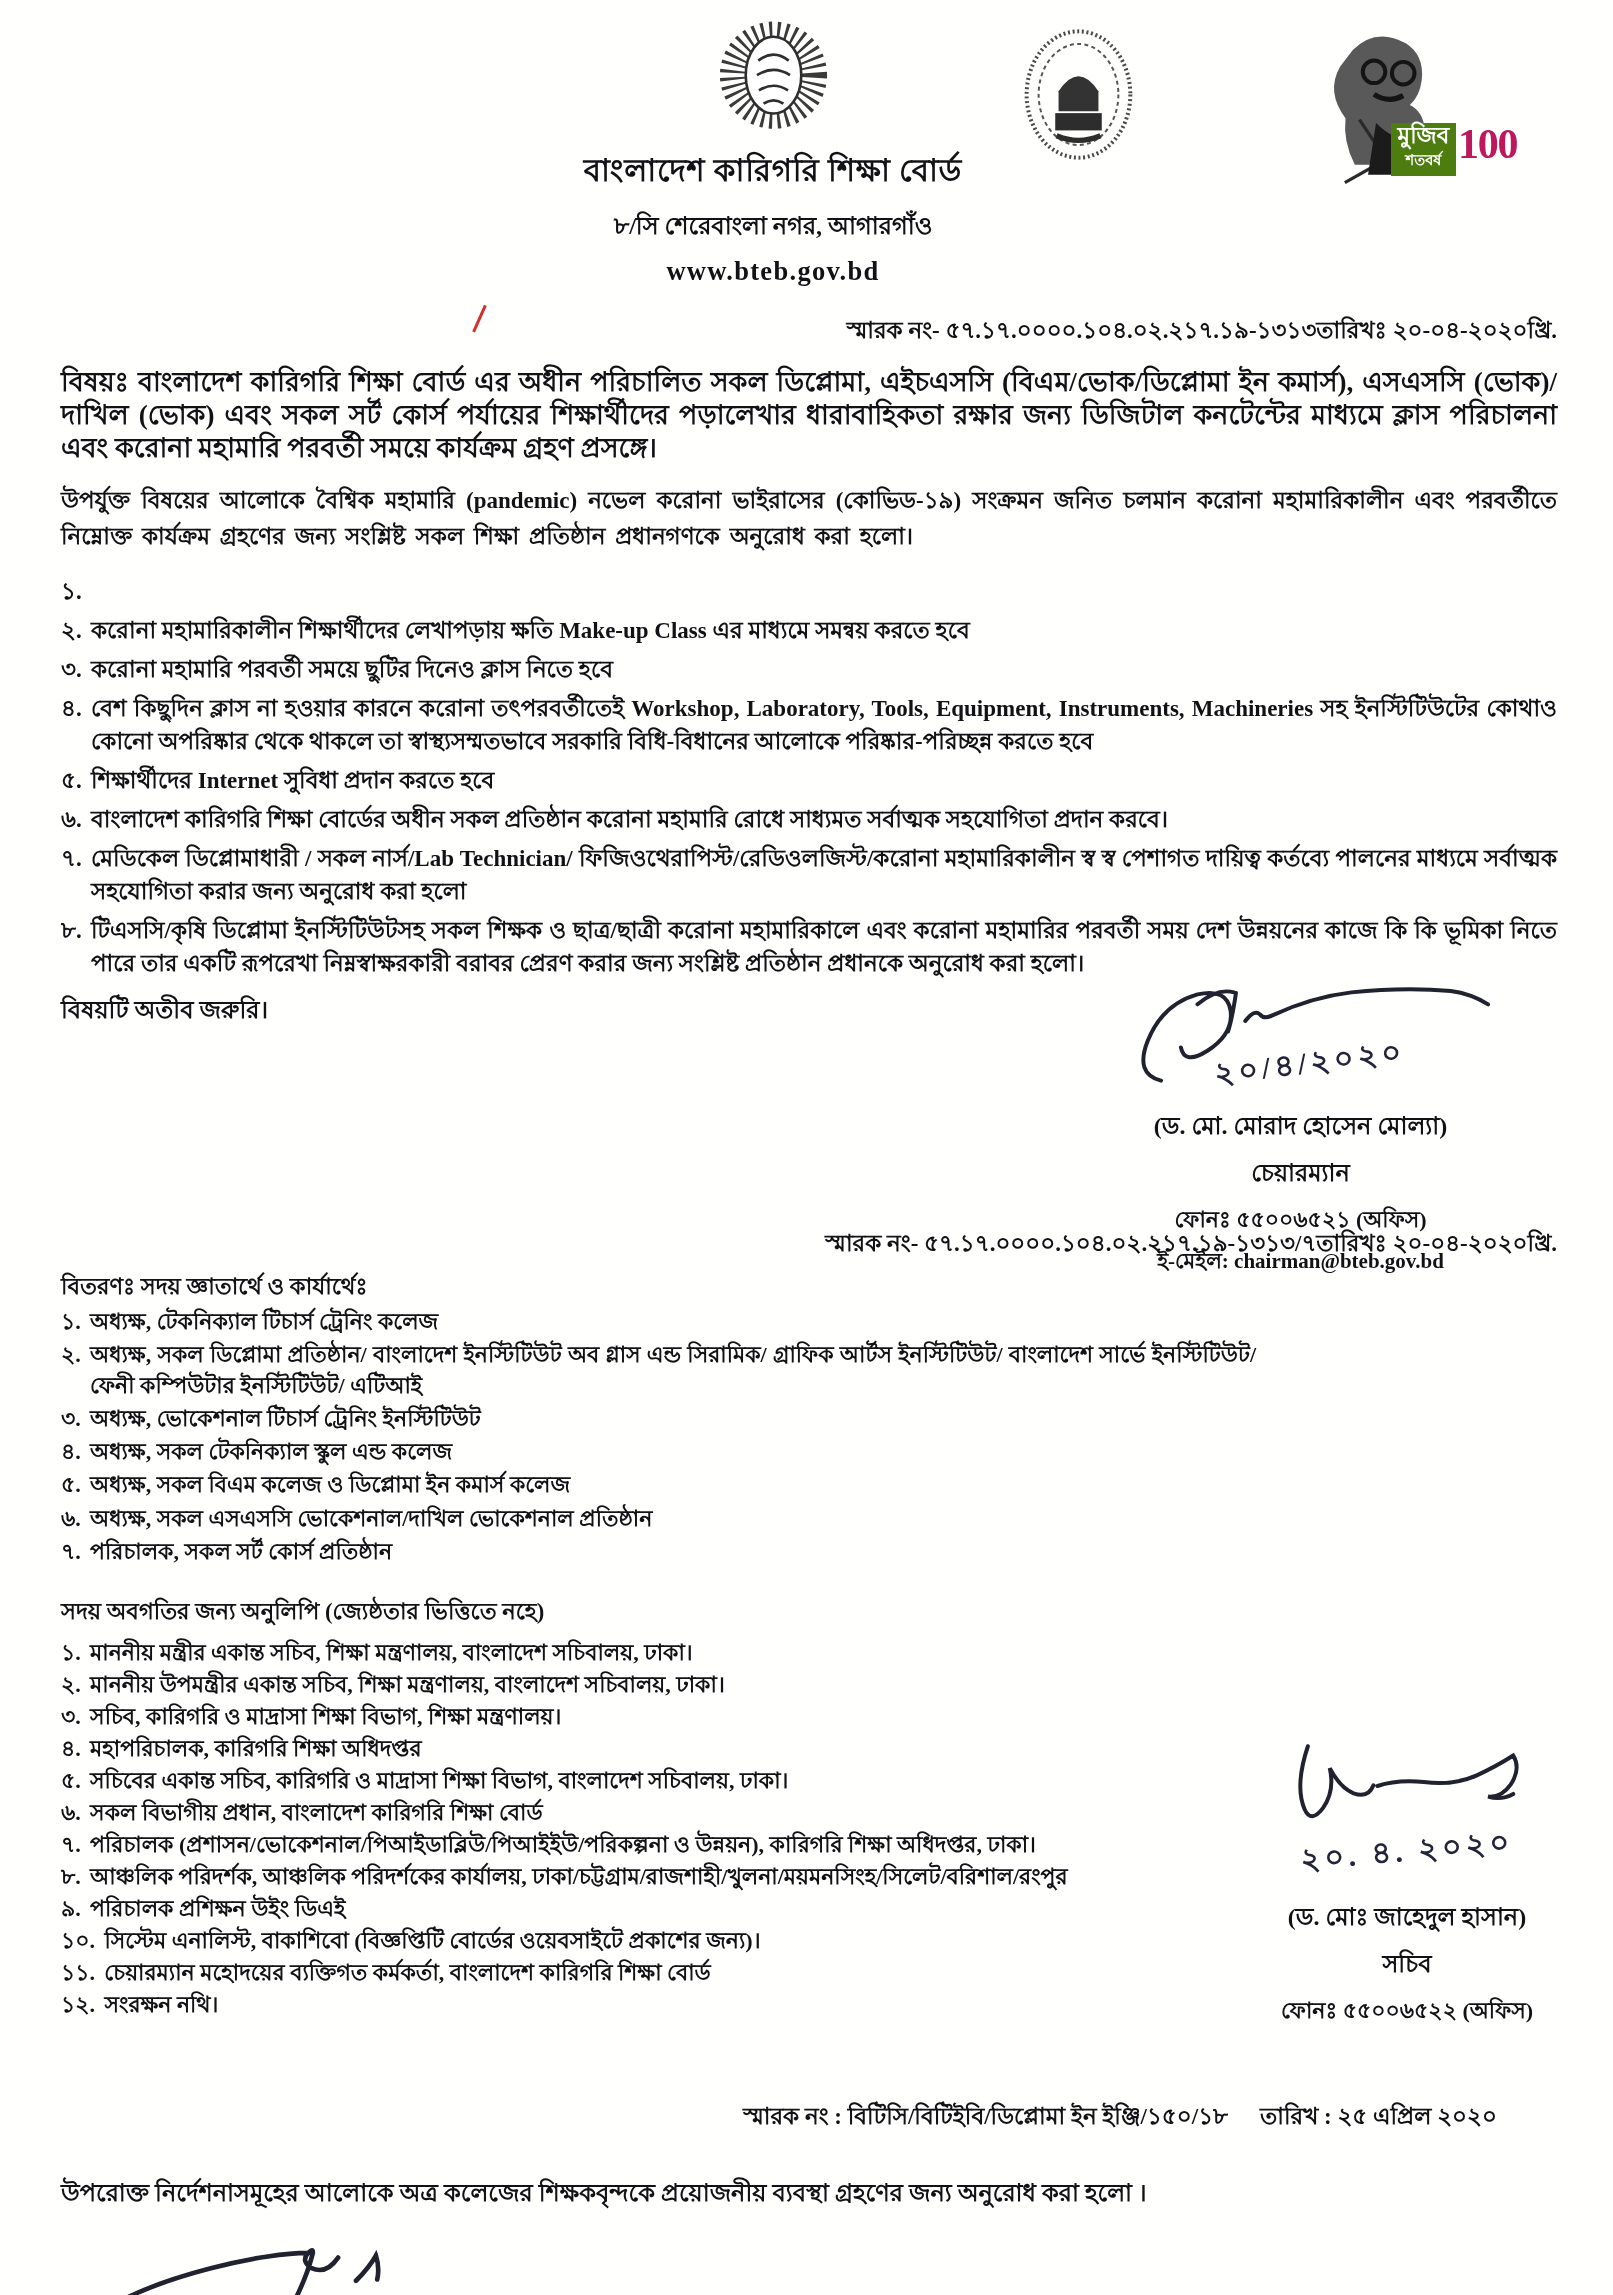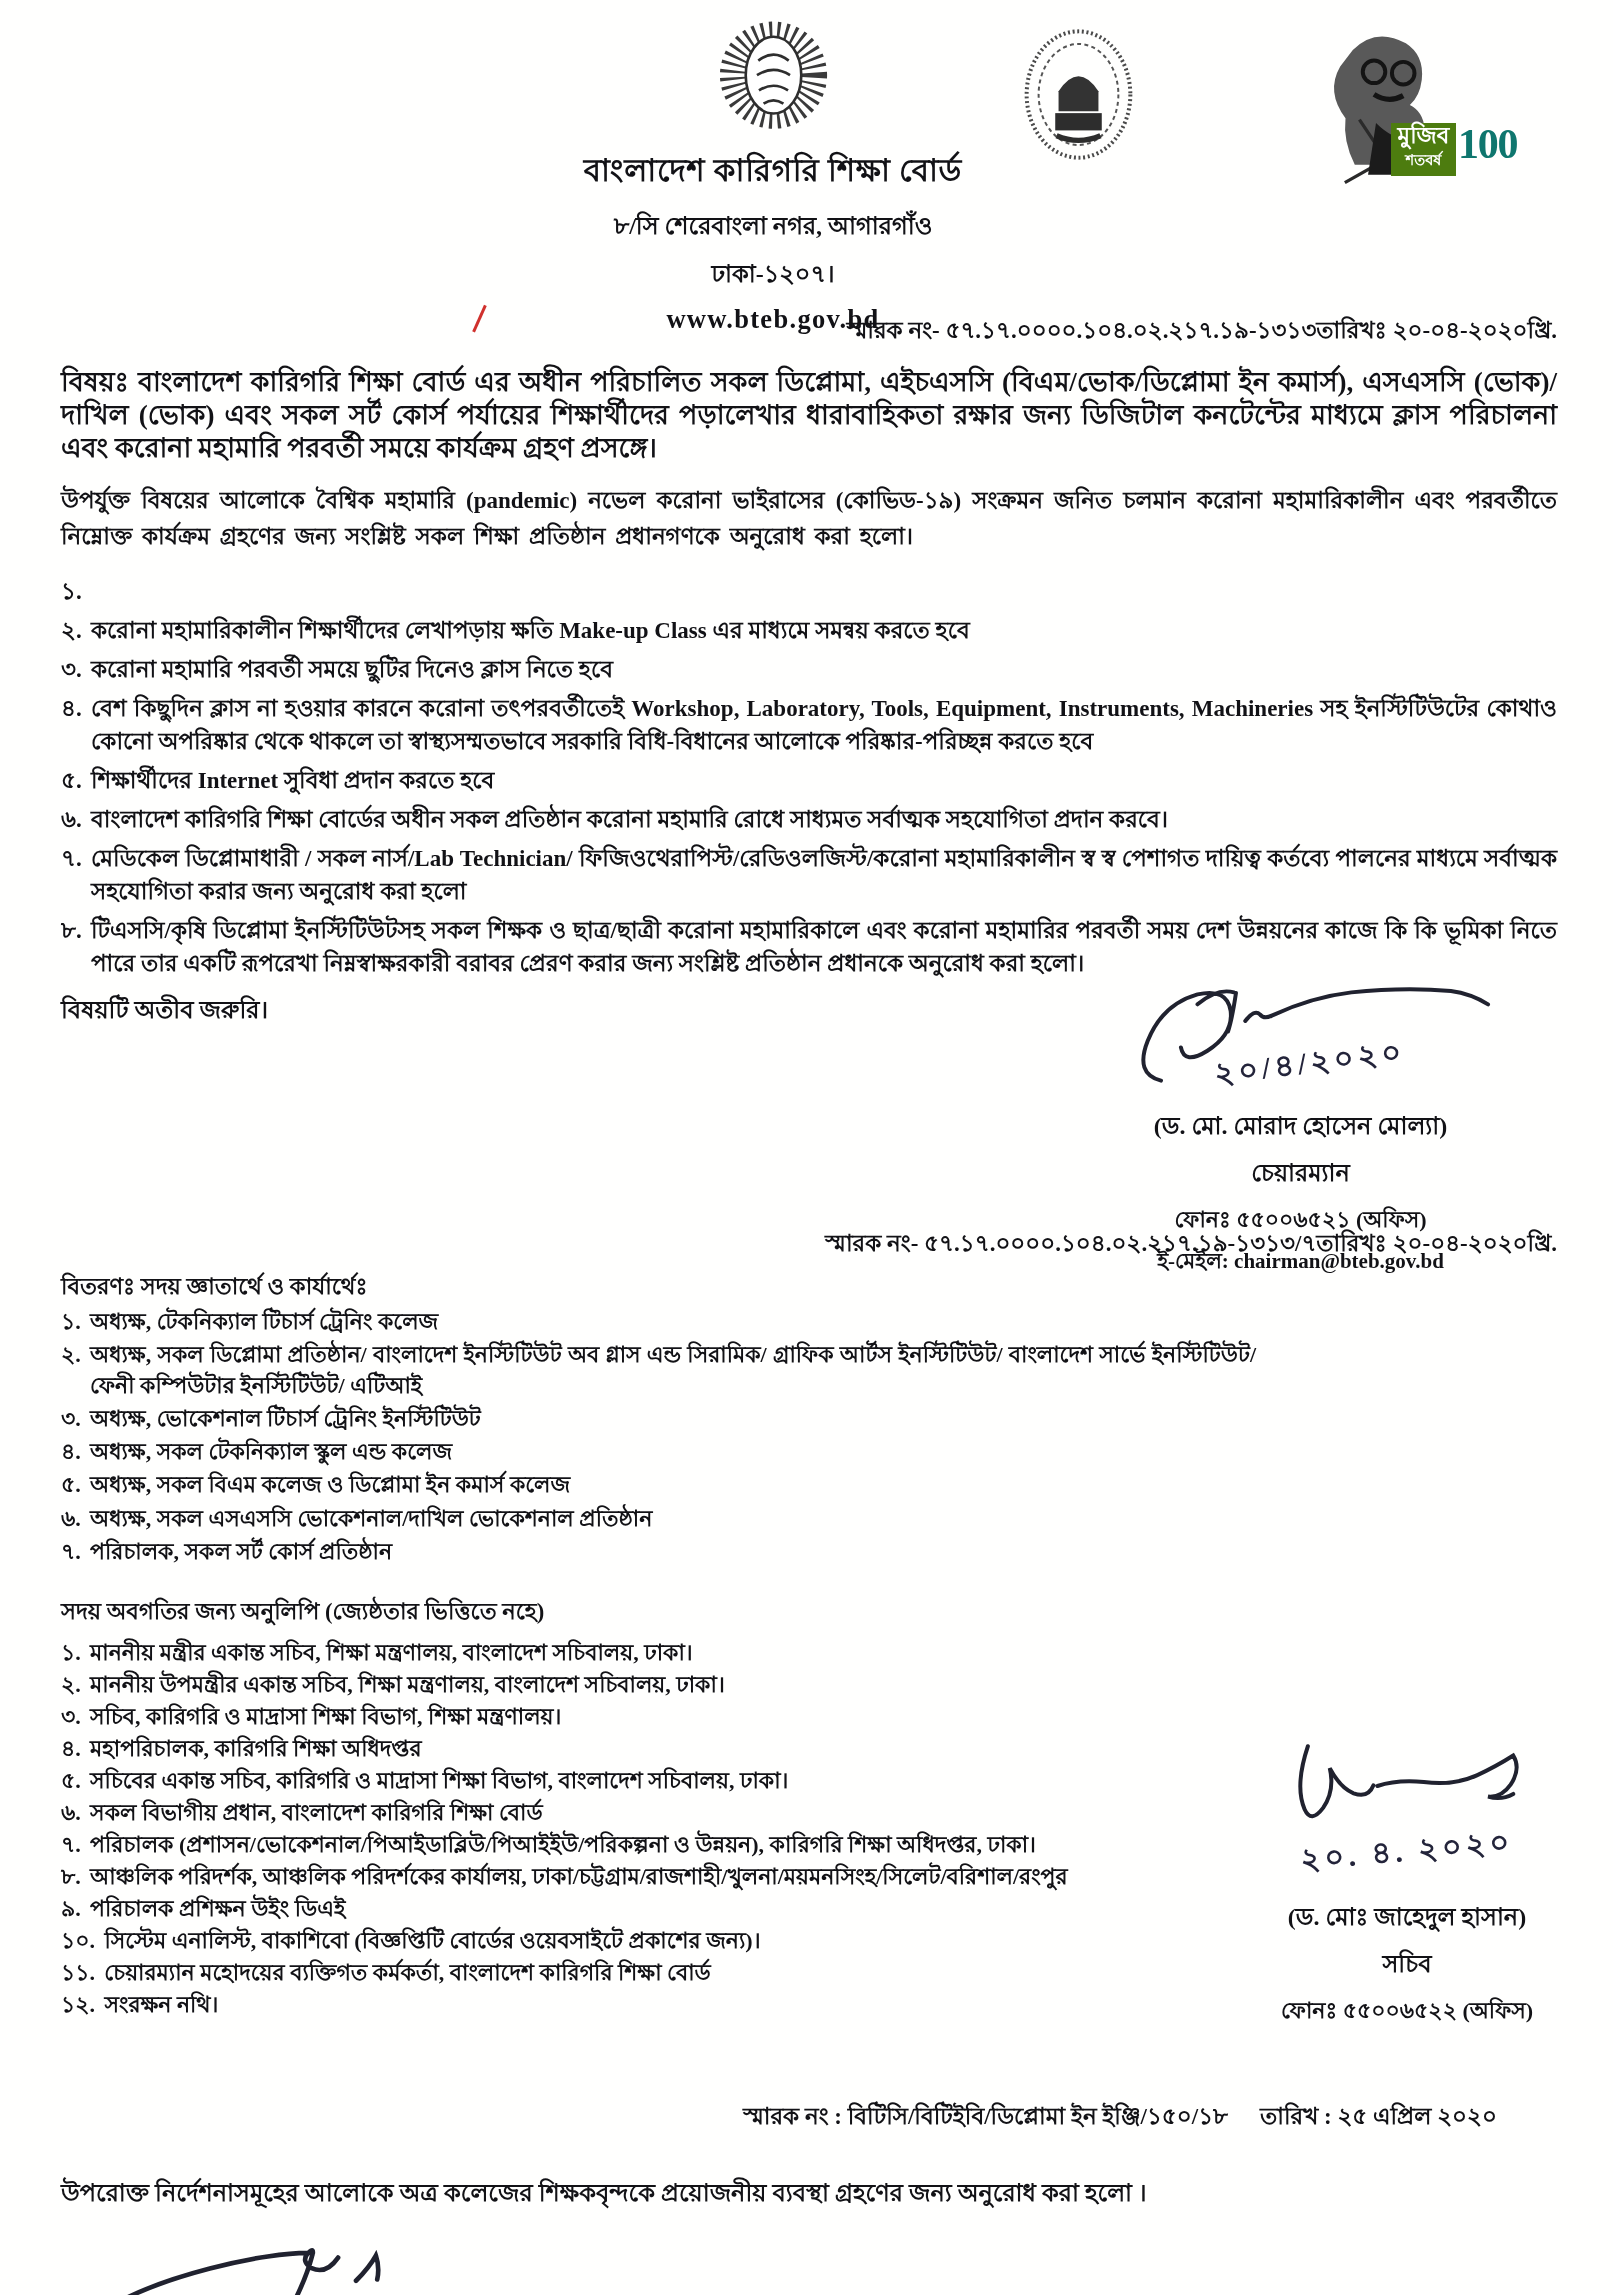--- a/index.html
+++ b/index.html
@@ -11,21 +11,21 @@
   .org-logo{display:inline-block;}
   .org-name{font-size:31px; font-weight:700; margin-top:4px; letter-spacing:0.7px;}
   .addr{font-size:24px; font-weight:600; margin-top:9.3px;}
   .addr2{font-size:24px; font-weight:600; margin-top:8px;}
   .website{font-size:26.5px; font-weight:700; margin-top:9.3px; letter-spacing:1.3px;}
   .logo-seal{position:absolute; left:1022px; top:28px;}
   .logo-mujib{position:absolute; left:1313px; top:20px; width:199px; height:166px;}
   .mujib-word-box{position:absolute; left:78px; top:103px; background:#4d7c0f; color:#fff;
       font-size:22.6px; font-weight:700; padding:1.3px 6.6px 4px 6.6px; line-height:24px; text-align:center;}
   .mujib-sub{font-size:14.6px; display:block;}
-  .mujib-100{position:absolute; left:145px; top:100px; font-size:42px; font-weight:700; color:#0f766e; letter-spacing:-1.3px;}
+  .mujib-100{position:absolute; left:145px; top:100px; font-size:42px; font-weight:700; color:#be185d; letter-spacing:-1.3px;}
 
   .main{position:absolute; left:61px; top:312px; width:1496px;}
   .memo-row{display:flex; justify-content:flex-end; font-size:23px; font-weight:700;}
   .memo-row .date{font-weight:700;}
   .red-tick{position:absolute; left:417px; top:-8px; width:2.7px; height:29px; background:#d0312d; transform:rotate(24deg);}
   .subject{margin-top:14.6px; font-size:27px; font-weight:700; line-height:33px; text-align:justify;}
   .intro{margin-top:18.6px; font-size:23px; font-weight:600; line-height:36px; text-align:justify; word-spacing:4px;}
   .dlist{margin-top:20px;}
   .li{display:flex; font-size:23px; font-weight:600; line-height:33px; margin-bottom:6px; text-align:justify;}
   .li .num{flex:0 0 auto; padding-right:9.3px;}
@@ -61,21 +61,20 @@
   <div class="center-col">
     <span class="org-logo">
       <svg width="113" height="129" viewBox="0 0 170 195">
         <circle cx="85" cy="97" r="62" fill="none" stroke="#3a3a3a" stroke-width="38" stroke-dasharray="4 7"></circle>
         <ellipse cx="85" cy="97" rx="42" ry="58" fill="#fff" stroke="#2e2e2e" stroke-width="4"></ellipse>
         <path d="M62,75 q23,-18 46,0 M60,97 q25,-16 50,0 M63,120 q22,-14 44,0 M70,140 q15,-10 30,0" stroke="#2e2e2e" stroke-width="4" fill="none"></path>
       </svg>
     </span>
     <div class="org-name">বাংলাদেশ কারিগরি শিক্ষা বোর্ড</div>
     <div class="addr">৮/সি শেরেবাংলা নগর, আগারগাঁও</div>
-    <div class="addr2">ঢাকা-১২০৭।</div>
     <div class="website">www.bteb.gov.bd</div>
   </div>
 
   <span class="logo-seal">
     <svg width="113" height="143" viewBox="0 0 170 215">
       <ellipse cx="85" cy="100" rx="78" ry="95" fill="none" stroke="#4a4a4a" stroke-width="6" stroke-dasharray="3 4"></ellipse>
       <ellipse cx="85" cy="100" rx="60" ry="76" fill="none" stroke="#555" stroke-width="3" stroke-dasharray="6 5"></ellipse>
       <path d="M55,95 q30,-45 60,0 l0,30 l-60,0 z" fill="#333"></path>
       <rect x="50" y="128" width="70" height="26" fill="#2d2d2d"></rect>
       <path d="M52,162 q33,14 66,0" stroke="#2d2d2d" stroke-width="8" fill="none"></path>

